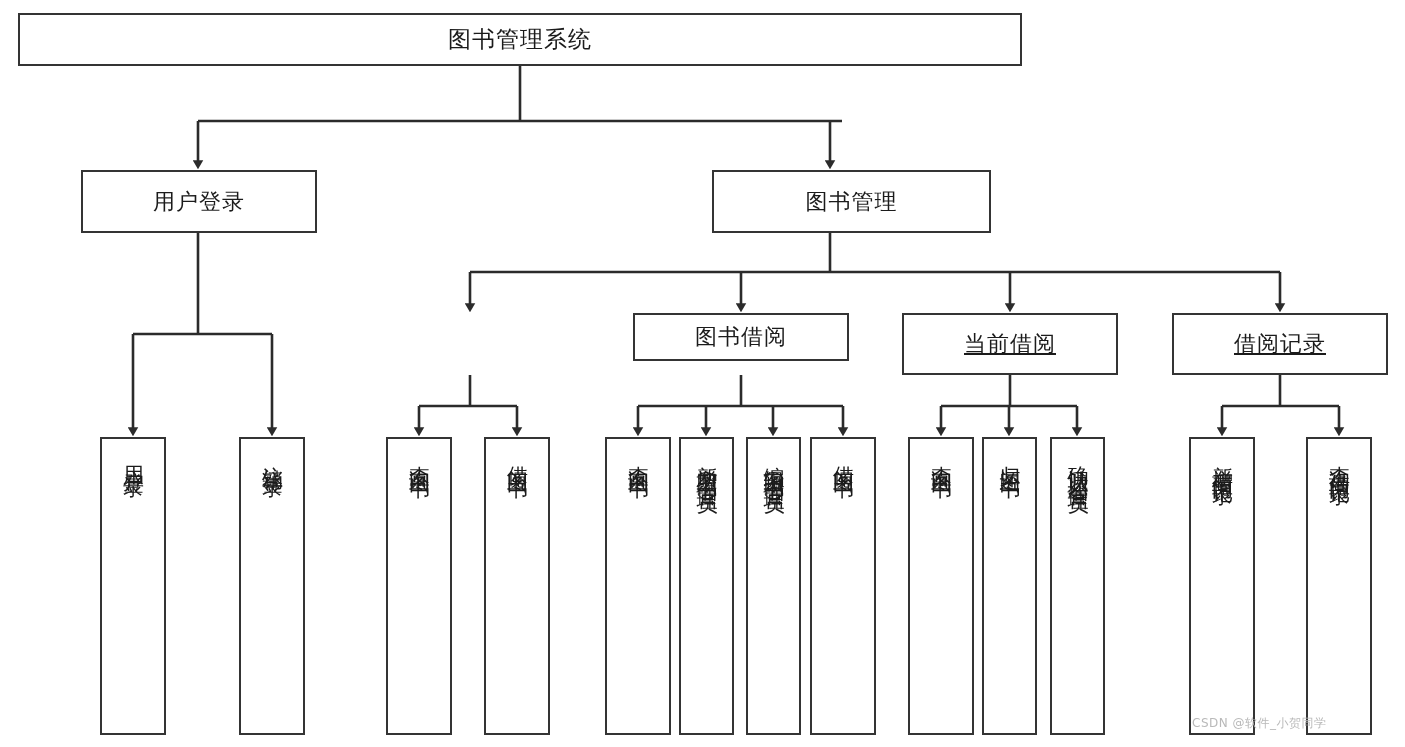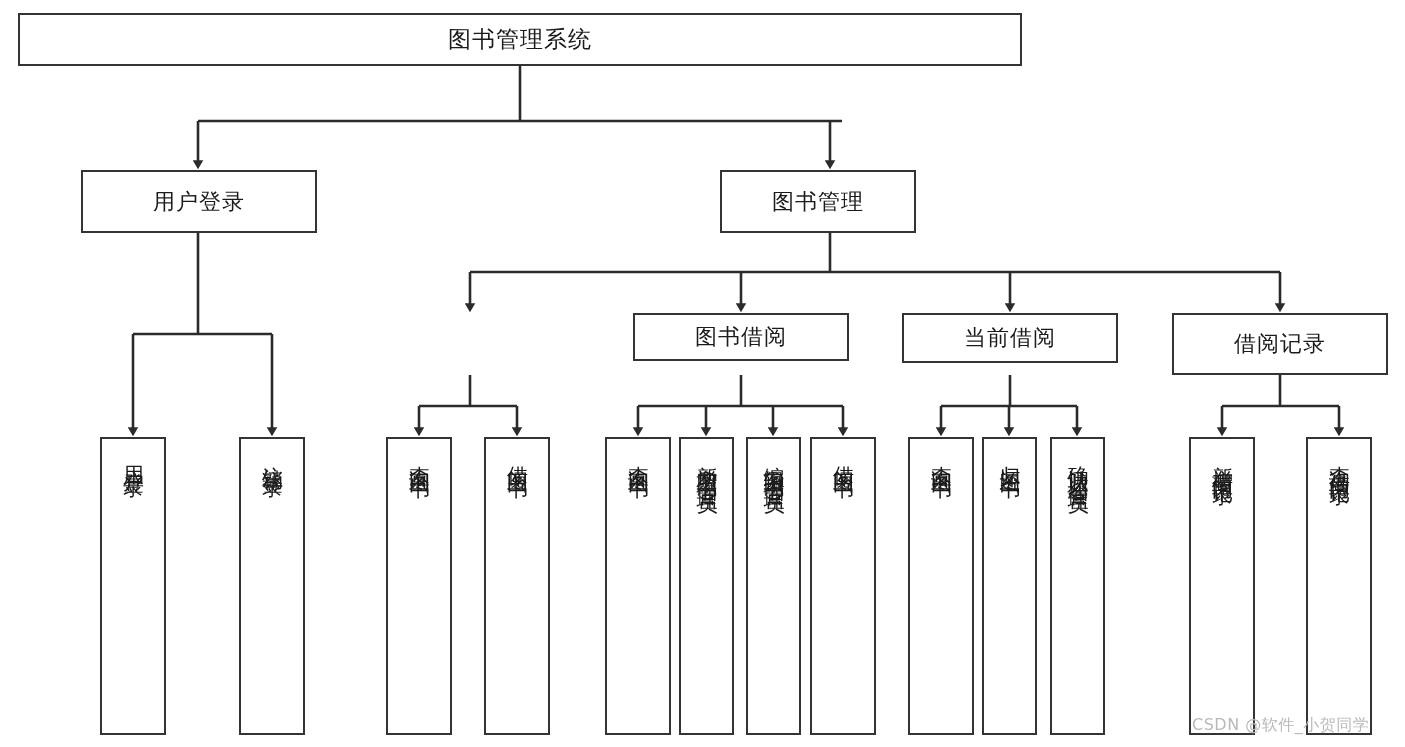--- a/index.html
+++ b/index.html
@@ -58,21 +58,21 @@
   .node.vert .node-label {
     writing-mode: vertical-rl;
     text-orientation: upright;
     font-size: 21px;
     letter-spacing: 4px;
     line-height: 1;
     height: auto;
   }
   .watermark {
     position: absolute;
-    font-size: 16px;
+    font-size: 12px;
     color: #b9b9b9;
     white-space: nowrap;
     letter-spacing: 0.5px;
     user-select: none;
   }
 </style>
 </head>
 <body>
 
 <div id="diagram-root">
@@ -127,31 +127,31 @@
     </g>
   </svg>
 
   <div class="node horiz root" style="left:18px; top:13px; width:1004px; height:53px;">
     <span class="node-label">图书管理系统</span>
   </div>
 
   <div class="node horiz" style="left:81px; top:170px; width:236px; height:63px;">
     <span class="node-label">用户登录</span>
   </div>
-  <div class="node horiz" style="left:712px; top:170px; width:196px; height:63px;margin-left:8px;">
+  <div class="node horiz" style="left:712px; top:170px; width:279px; height:63px;">
     <span class="node-label">图书管理</span>
   </div>
 
   <div class="node horiz" style="left:633px; top:313px; width:216px; height:48px;">
     <span class="node-label">图书借阅</span>
   </div>
-  <div class="node horiz" style="left:902px; top:313px; width:216px; height:50px;">
+  <div class="node horiz" style="left:902px; top:313px; width:216px; height:62px;text-decoration:underline;">
     <span class="node-label">当前借阅</span>
   </div>
-  <div class="node horiz" style="left:1172px; top:313px; width:216px; height:62px;">
+  <div class="node horiz" style="left:1172px; top:313px; width:216px; height:62px;text-decoration:underline;">
     <span class="node-label">借阅记录</span>
   </div>
 
   <div class="node vert" style="left:100px; top:437px; width:66px; height:298px;">
     <span class="node-label">用户登录</span>
   </div>
   <div class="node vert" style="left:239px; top:437px; width:66px; height:298px;">
     <span class="node-label">注销登录</span>
   </div>
 

